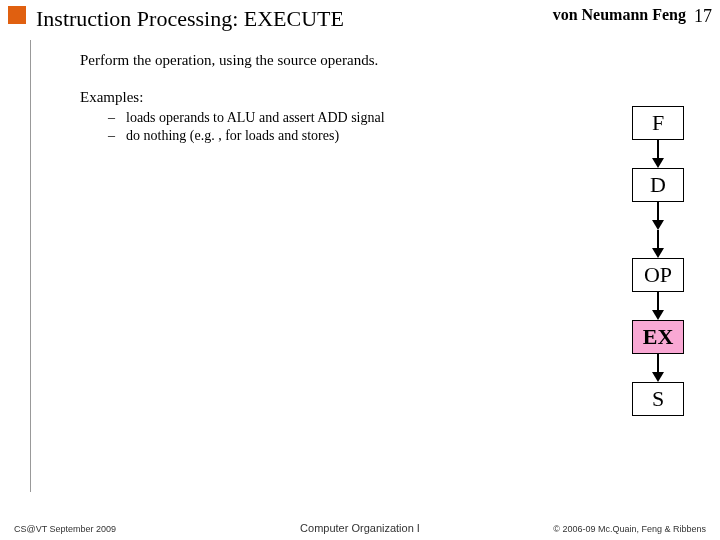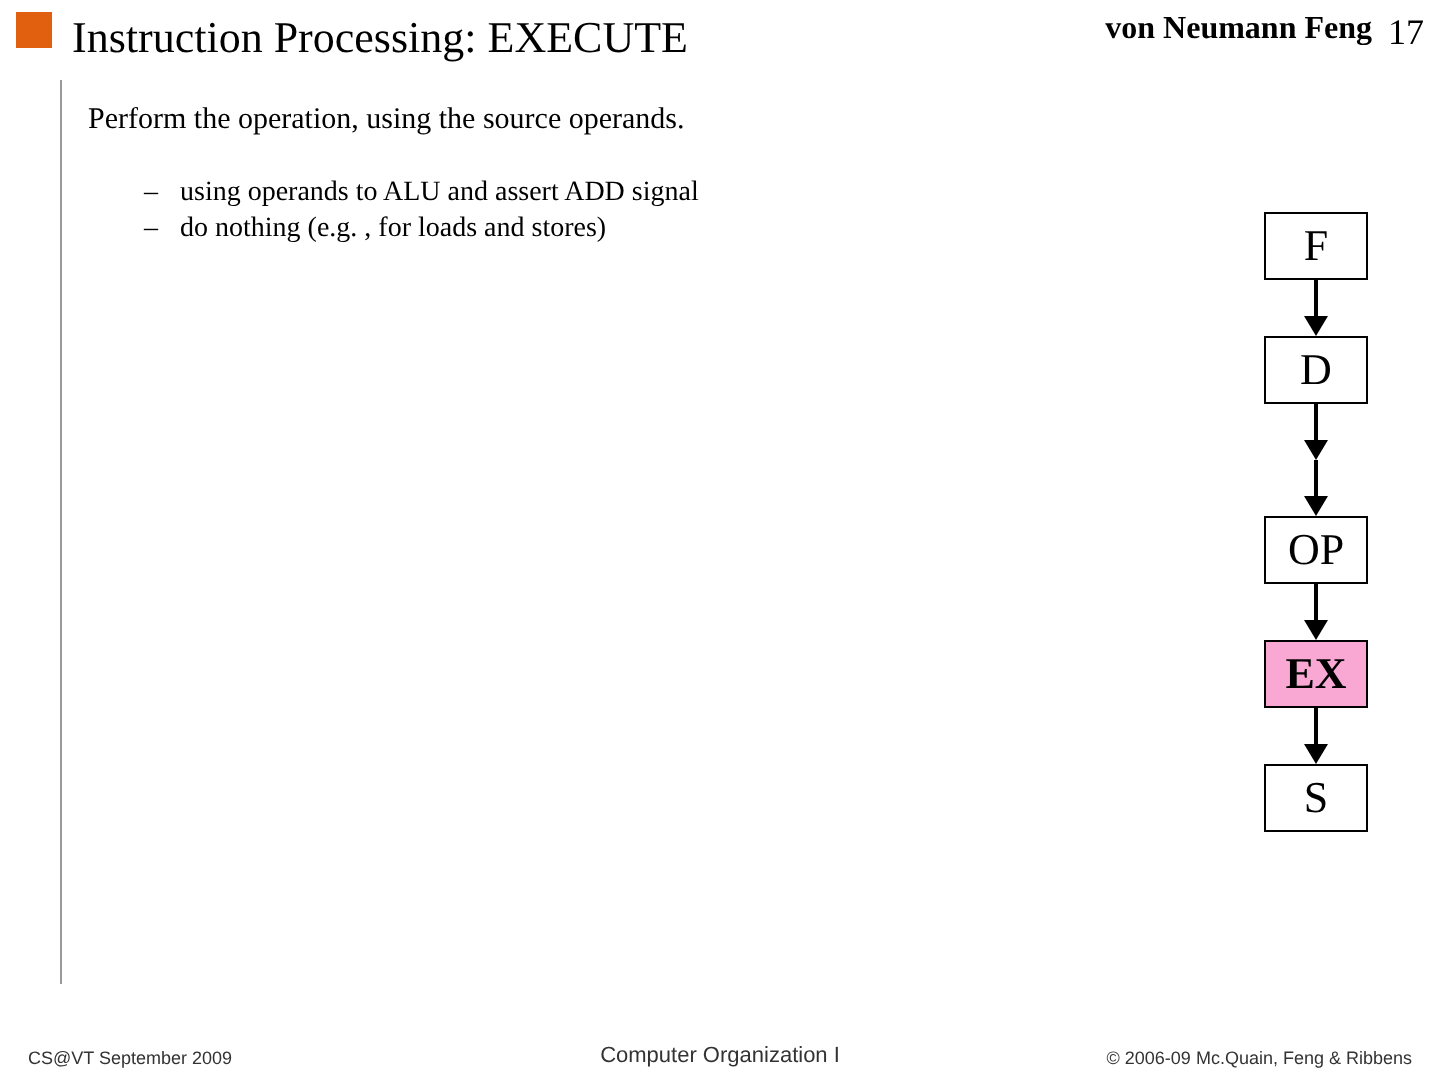--- a/index.html
+++ b/index.html
@@ -45,20 +45,21 @@
     position: absolute;
     left: 30px;
     top: 6px;
     width: 1px;
     height: 452px;
     background: #999;
   }
   .body-text {
     padding: 18px 0 0 14px;
     font-size: 15px;
+    margin-left: 36px;
   }
   .perform {
     margin-bottom: 20px;
   }
   .examples-label {
     margin-bottom: 4px;
   }
   .ex-list {
     padding-left: 46px;
     font-size: 14px;
@@ -139,22 +140,23 @@
   <div class="title">Instruction Processing: EXECUTE</div>
   <div class="subtitle">von Neumann Feng</div>
   <div class="page-num">17</div>
 </div>
 
 <div class="content-wrap">
   <div class="left-rule"></div>
 
   <div class="body-text">
     <p class="perform">Perform the operation, using the source operands.</p>
+    <p class="examples-label">Examples:</p>
     <div class="ex-list">
-      <div class="ex-item">using operands to ALU and assert ADD signal</div>
+      <div class="ex-item">loads operands to ALU and assert ADD signal</div>
       <div class="ex-item">do nothing (e.g. , for loads and stores)</div>
     </div>
   </div>
 
   <div class="pipeline">
     <div class="stage">F</div>
     <div>
         <div class="arrow-stem"></div>
         <div class="arrow-head"></div>
       </div>

